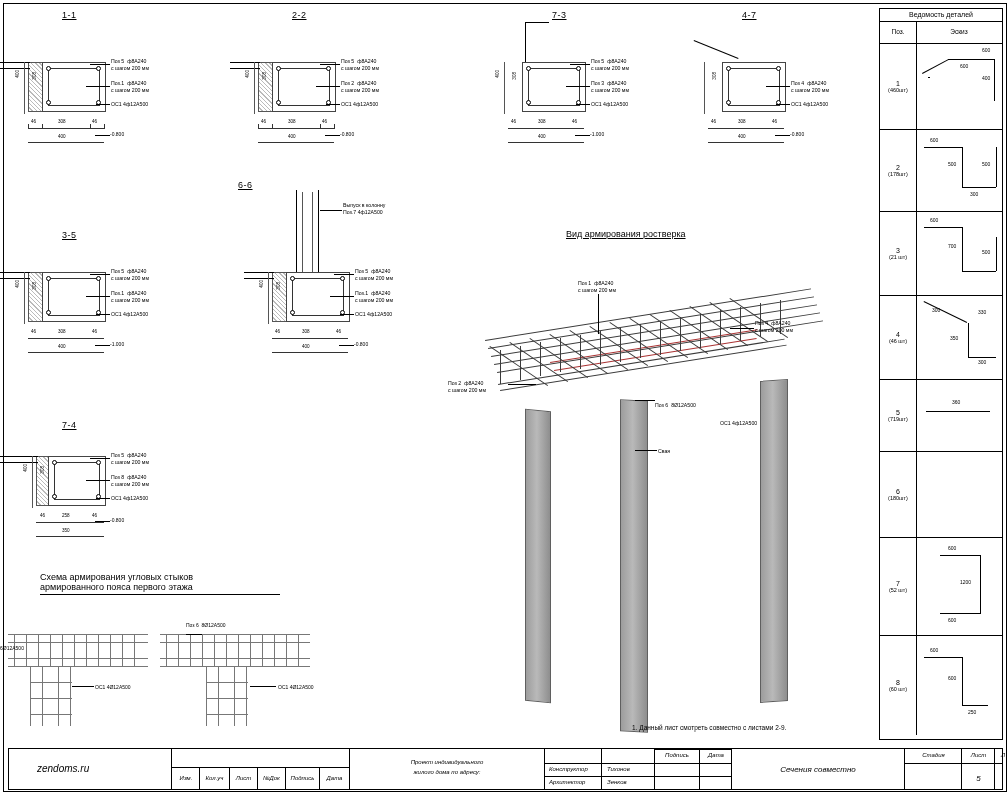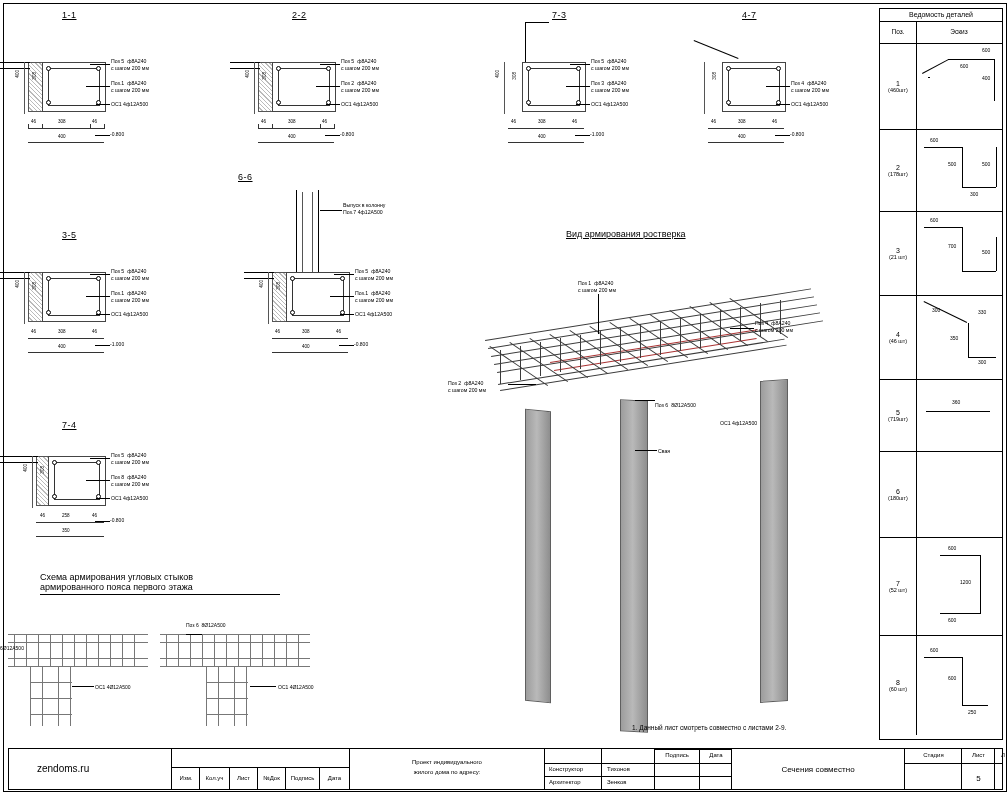--- a/index.html
+++ b/index.html
@@ -57,21 +57,21 @@
   .trow .c2{position:absolute;left:36px;top:0;right:0;height:100%;}
   .pos-n{font-size:7px;}
   .pos-q{font-size:5.5px;}
   .sk{position:absolute;}
   .sk .s{position:absolute;background:#000;}
   .sk .t{position:absolute;font-size:5px;}
 
   
   .title-block{position:absolute;left:8px;top:748px;width:993px;height:40px;border:1px solid #000;}
   .tb-line{position:absolute;background:#000;}
-  .tb-txt{position:absolute;font-size:6px;}
+  .tb-txt{position:absolute;font-size:6px;font-style:italic;}
   .tb-txt.c{text-align:center;}
 
   
   .col3d{position:absolute;background:linear-gradient(90deg,#9d9d9d 0%,#b9b9b9 45%,#8e8e8e 100%);border:1px solid #5f5f5f;}
   .mesh-line{position:absolute;background:#3b3b3b;height:1px;transform-origin:0 0;}
   .mesh-red{position:absolute;background:#a33;height:1px;transform-origin:0 0;}
   .mesh-v{position:absolute;background:#3b3b3b;width:1px;}
 
   .frame-outer{position:absolute;left:3px;top:3px;width:1002px;height:787px;border:1px solid #000;}
 </style>
@@ -239,21 +239,21 @@
     <div class="abs dimtxt" style="left:31px;top:99px;">46</div>
     <div class="abs dimtxt" style="left:92px;top:99px;">46</div>
     <div class="dimline" style="left:28px;top:122px;width:76px;"></div>
     <div class="abs dimtxt" style="left:58px;top:114px;">400</div>
     <div class="abs dimtxt vert" style="left:32px;top:52px;">308</div>
     <div class="abs dimtxt vert" style="left:15px;top:50px;">400</div>
     <div class="ln vl thin" style="left:24px;top:42px;height:52px;"></div>
   </div>
 
   <div class="sec" style="left:230px;top:172px;width:250px;height:200px;">
-    <div class="abs ttl" style="left:8px;top:0px;">6-6</div>
+    <div class="abs ttl" style="left:8px;top:8px;">6-6</div>
     <div class="ln vl" style="left:66px;top:18px;height:82px;"></div>
     <div class="ln vl" style="left:88px;top:18px;height:82px;"></div>
     <div class="ln vl thin" style="left:72px;top:20px;height:80px;"></div>
     <div class="ln vl thin" style="left:82px;top:20px;height:80px;"></div>
     <div class="leader" style="left:90px;top:38px;width:22px;"></div>
     <div class="abs lbl" style="left:113px;top:30px;">Выпуск в колонну
 Поз.7 4ф12А500</div>
 
     <div class="hatchL" style="left:42px;top:100px;width:14px;height:48px;"></div>
     <div class="outer" style="left:56px;top:100px;width:62px;height:48px;"></div>

